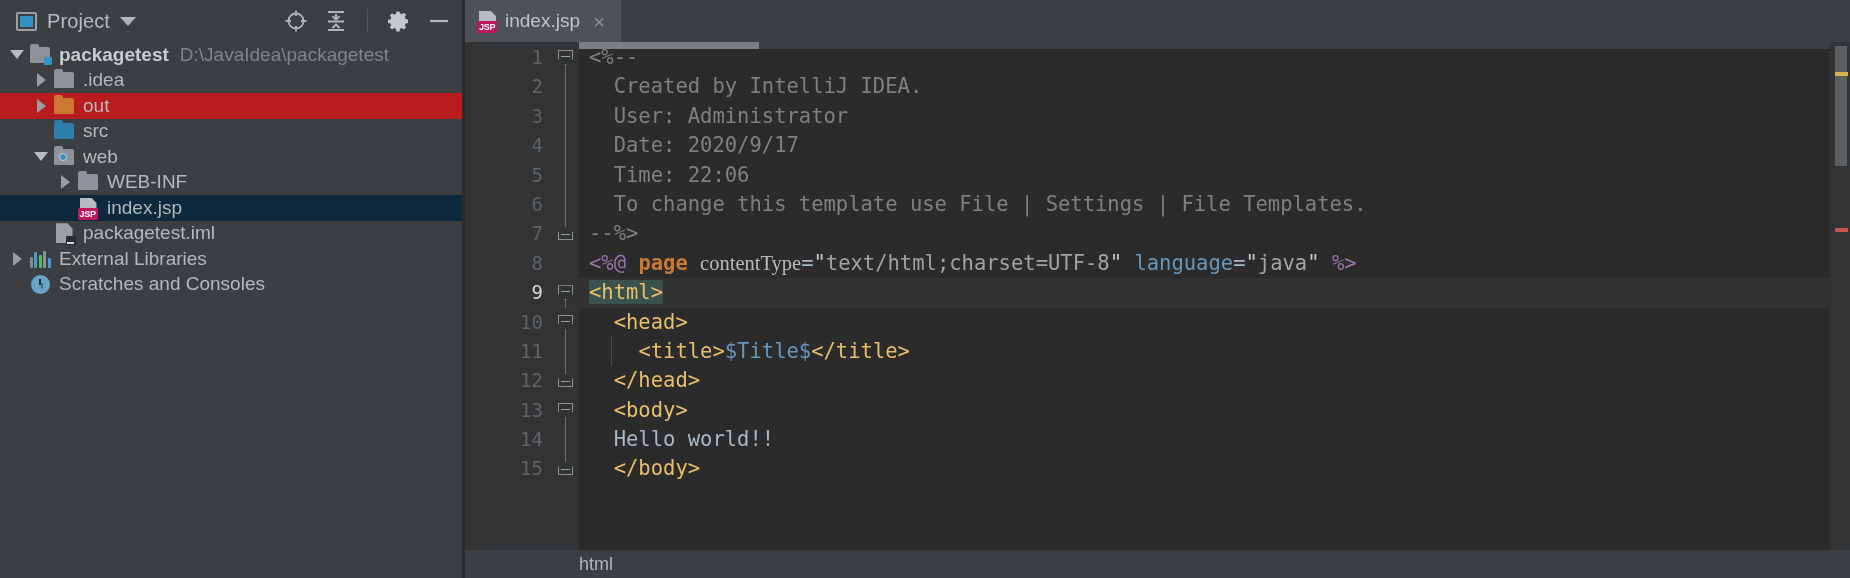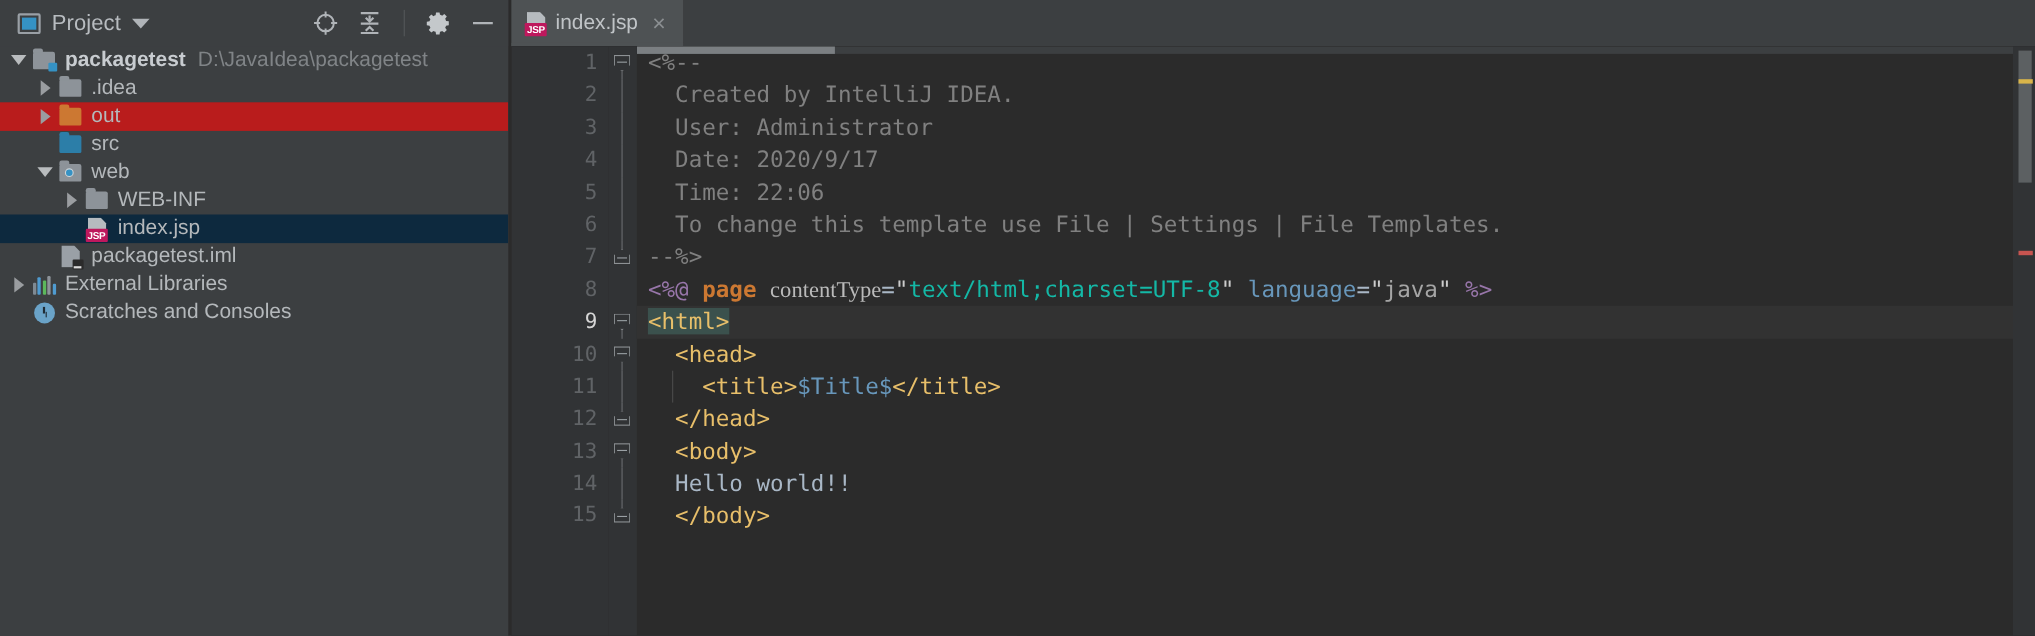--- a/index.html
+++ b/index.html
@@ -312,21 +312,21 @@
     top:0;bottom:0;width:1px;background:#4b4b4b;
   }
 
   
   .c-comment { color:#808080; }
   .c-tag     { color:#e8bf6a; }
   .c-jspdir  { color:#9876aa; }
   .c-kw      { color:#cc7832; font-weight:bold; }
   .c-attr    { color:#bababa;font-family:Liberation Serif, serif; }
   .c-attr2   { color:#a9b7c6; }
-  .c-str     { color:#14b8a6; }
+  .c-str     { color:#a3a3a3; }
   .c-strq    { color:#cccccc; }
   .c-strg    { color:#a5a5a5; }
   .c-var     { color:#6897bb; }
   .c-txt     { color:#a9b7c6;text-align:center; }
   .brace-hl  { background:#3b514d; }
 
   
   #hscroll-track {
     position:absolute; left:0; right:0; top:0; height:7px;
     background:#3c3f41; z-index:5;
@@ -648,14 +648,17 @@
           <div class="cline">  <span class="c-tag">&lt;/body&gt;</span></div>
           <div class="indent-guide" style="left: 32px; top: 295px; height: 29.4px;"></div>
         </div>
       <div id="marker-bar">
         <div id="vscroll-thumb"></div>
         <div class="mark" style="top:30px;background:#d9b54a;"></div>
         <div class="mark" style="top:186px;background:#c75450;"></div>
       </div>
     </div>
 
+    <div id="breadcrumb-bar">
+      <span class="bc">html</span>
+    </div>
   </div>
 </div>
 
 </body></html>

